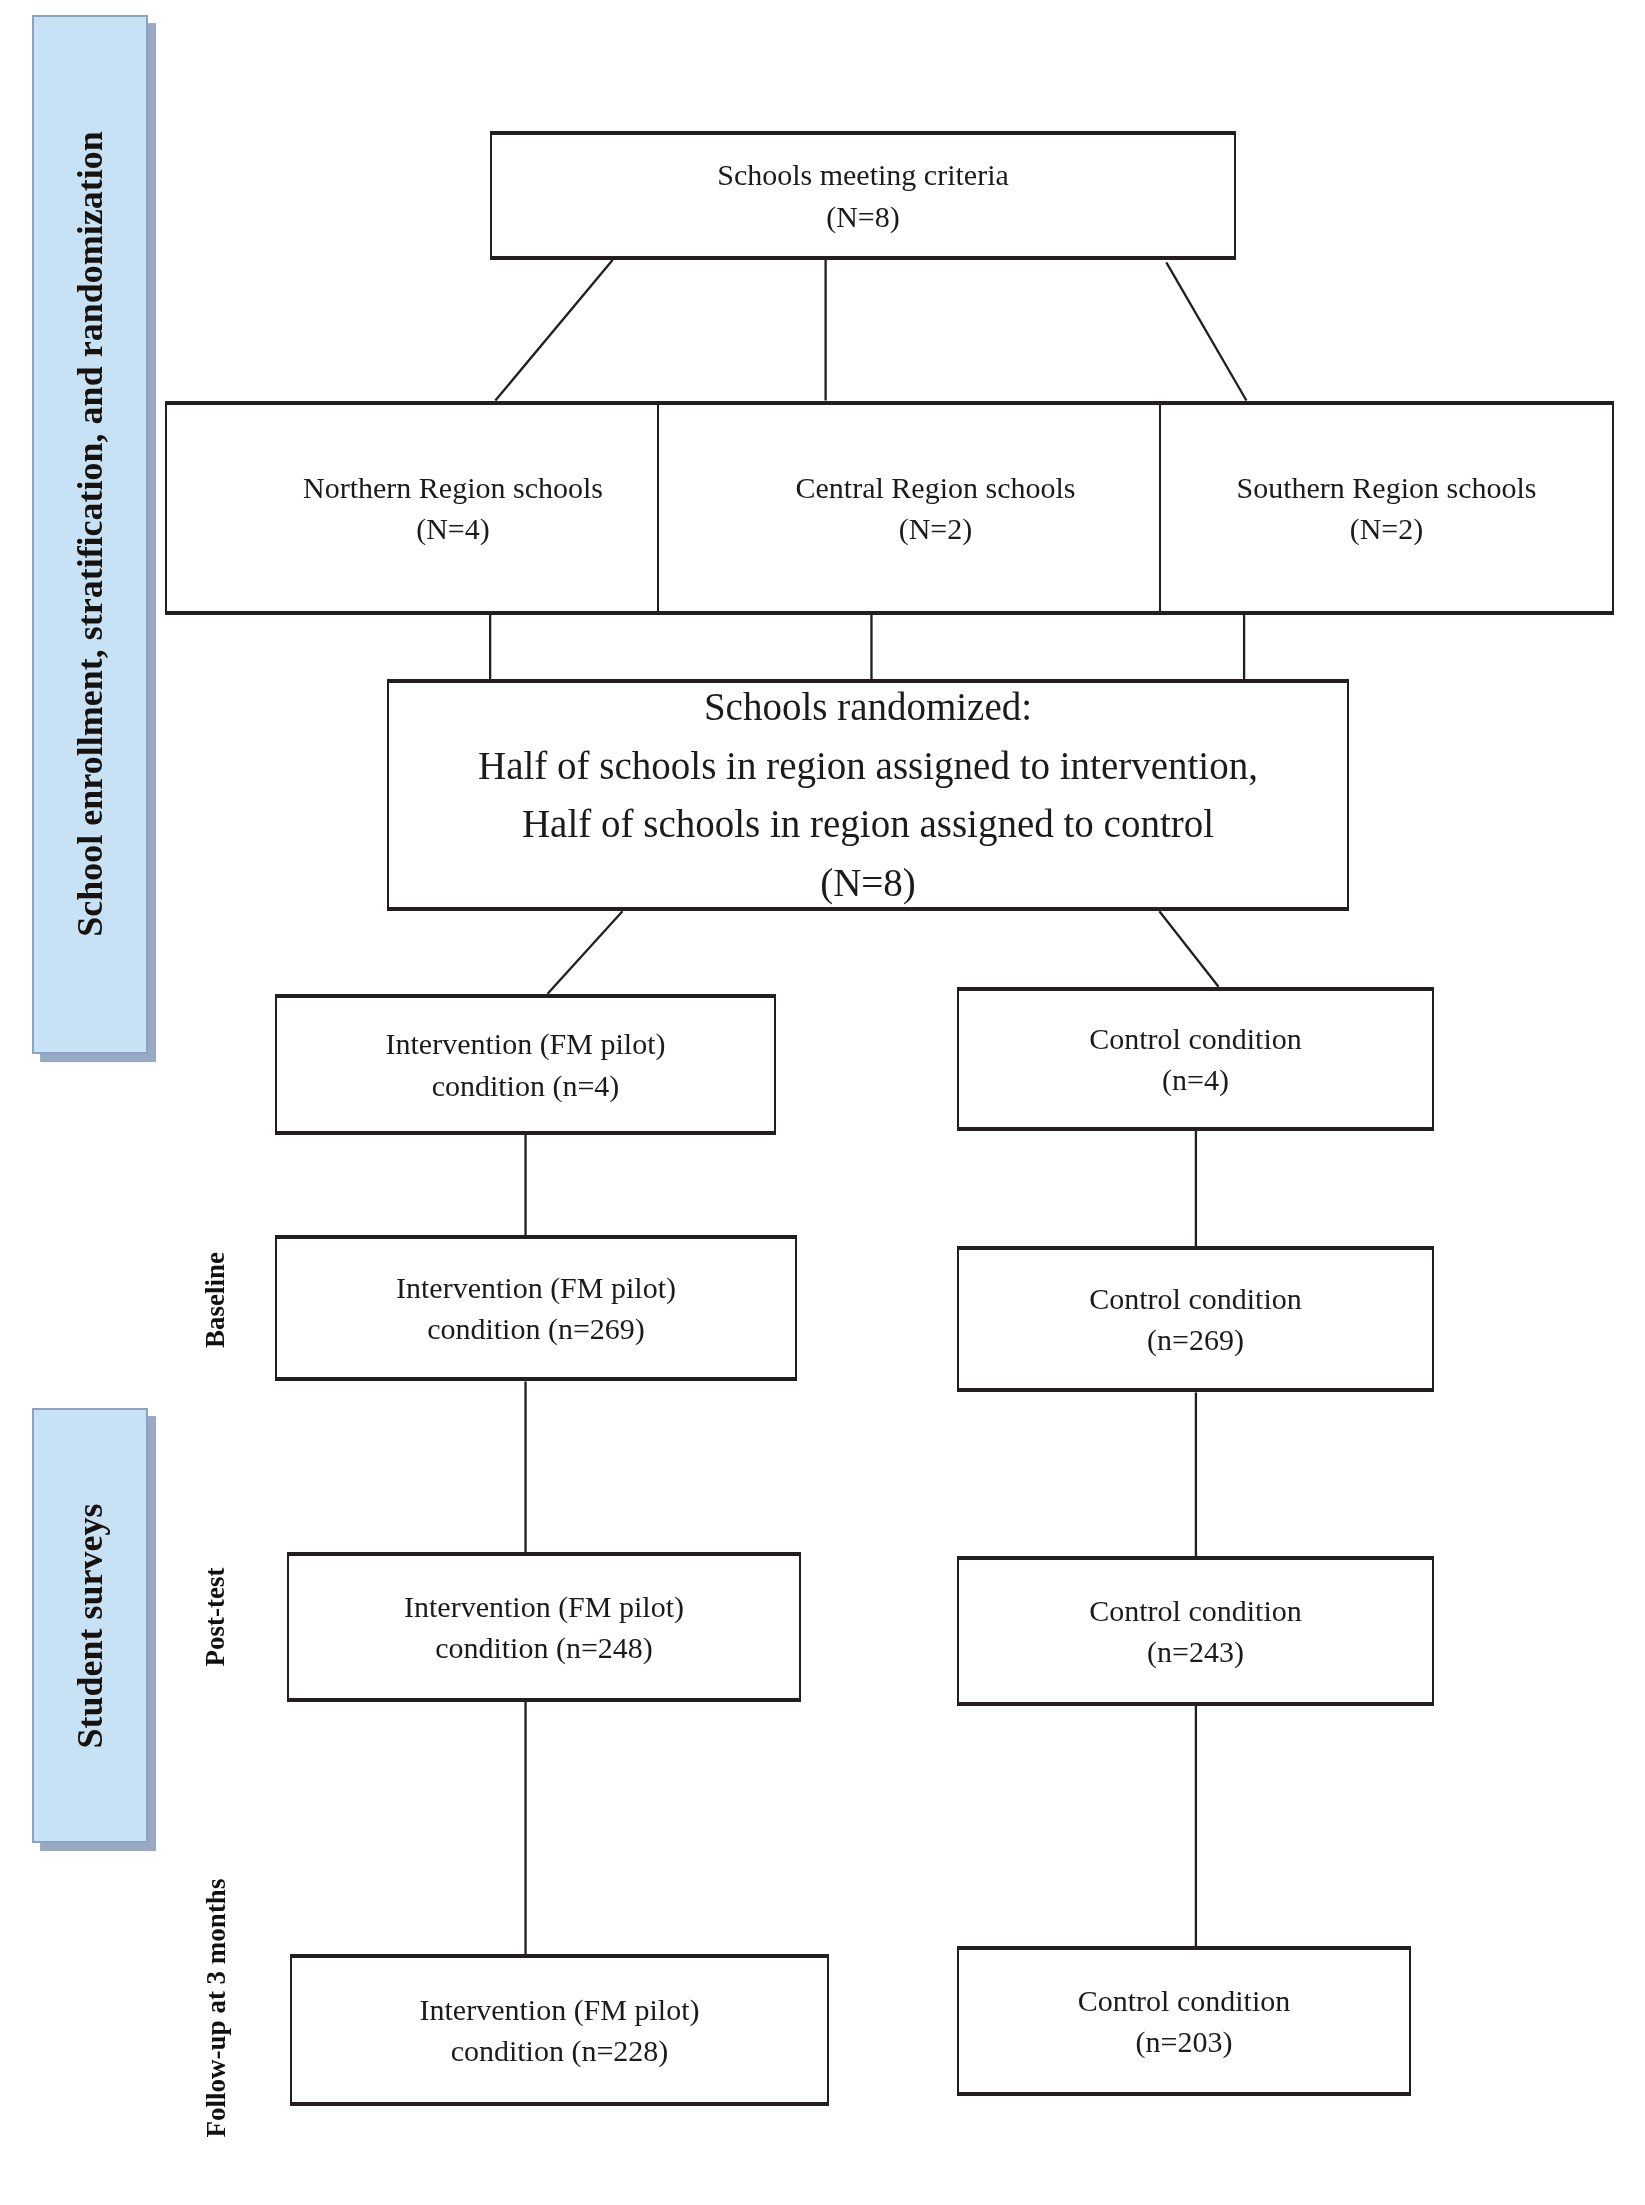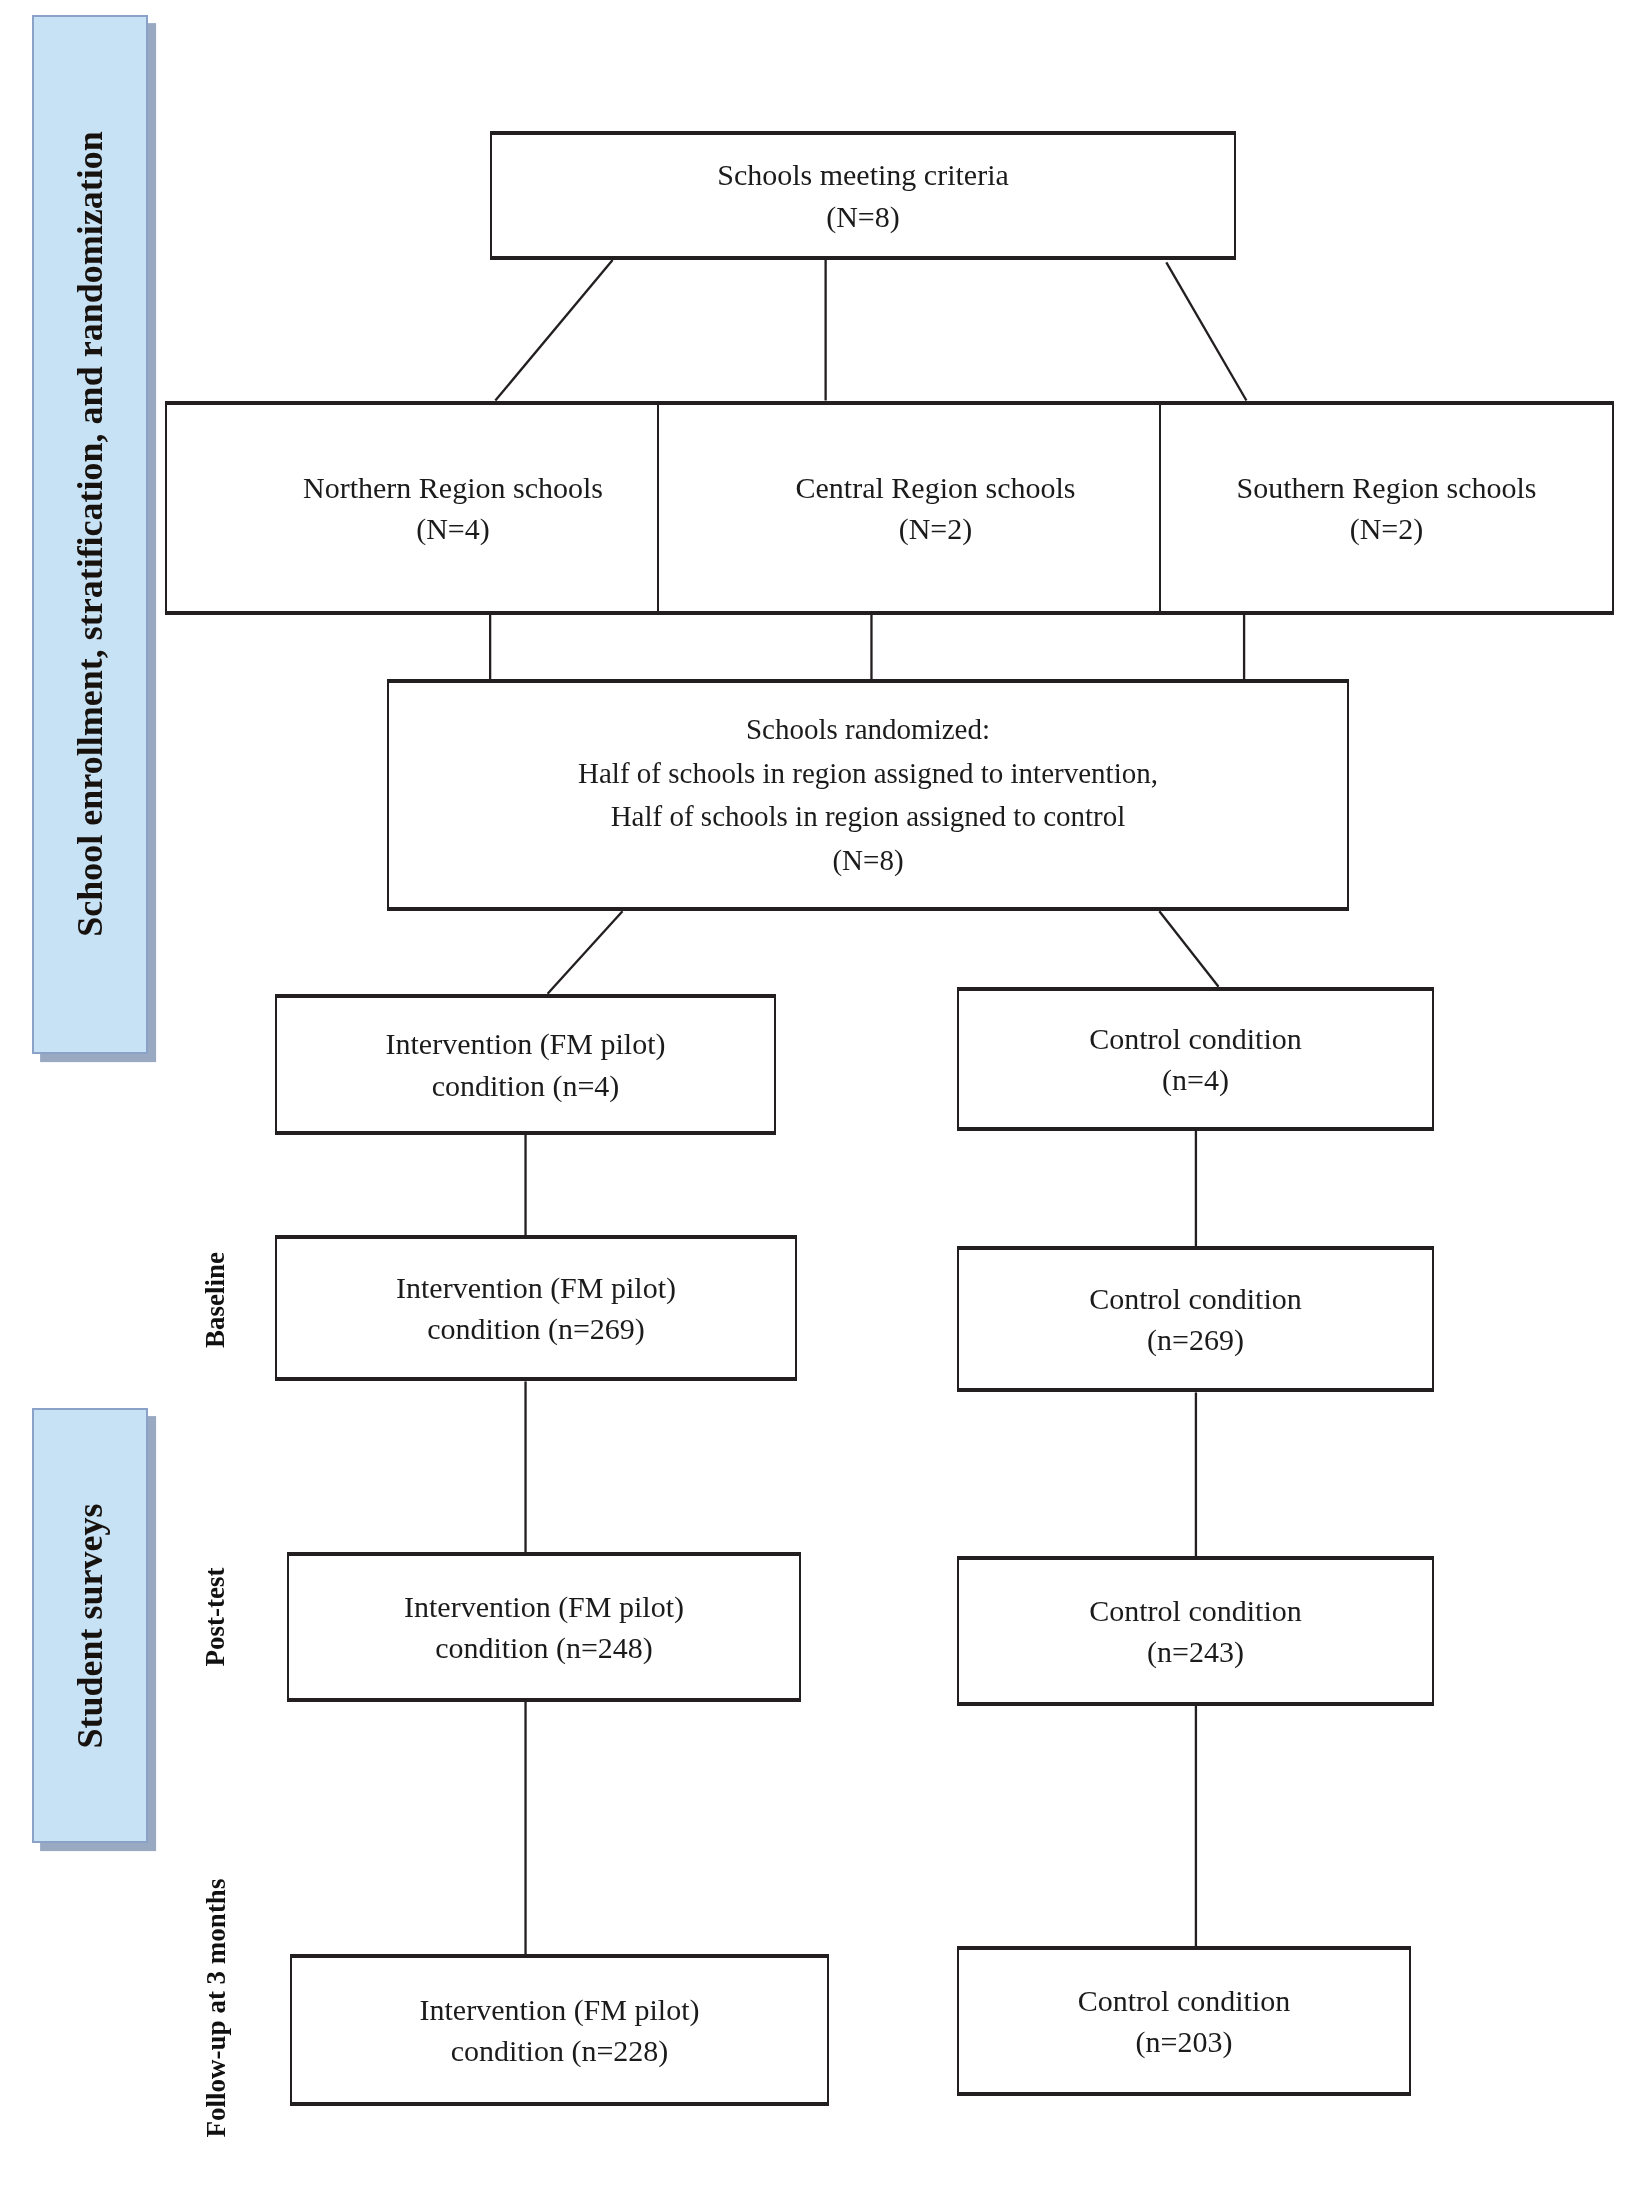--- a/index.html
+++ b/index.html
@@ -33,21 +33,21 @@
     text-align:center;
     font-size:30px;line-height:1.38;
     white-space:pre-line;
     box-sizing:border-box;
     font-family:Liberation Serif, serif;
   }
   #box-criteria   {left:490px; top:131px; width:746px;height:129px;}
   #box-northern   {left:165px; top:401px; width:552px; height:214px;padding-left:24px;}
   #box-central    {left:657px;top:401px; width:557px; height:214px;}
   #box-southern   {left:1159px;top:401px; width:455px; height:214px;}
-  #box-randomized {left:387px; top:679px;width:962px;height:232px;font-size:29px;line-height:1.5;}
+  #box-randomized {left:387px; top:679px;width:962px;height:232px;font-size:39px;line-height:1.5;}
   #box-int-assigned{left:275px; top:994px;width:501px; height:141px;}
   #box-ctl-assigned{left:957px;top:987px;width:477px; height:144px;}
   #box-int-baseline{left:275px; top:1235px;width:522px; height:146px;}
   #box-ctl-baseline{left:957px;top:1246px;width:477px; height:146px;}
   #box-int-posttest{left:287px; top:1552px;width:514px; height:150px;}
   #box-ctl-posttest{left:957px;top:1556px;width:477px; height:150px;}
   #box-int-followup{left:290px; top:1954px;width:539px; height:152px;}
   #box-ctl-followup{left:957px;top:1946px;width:454px; height:150px;}
 
   

